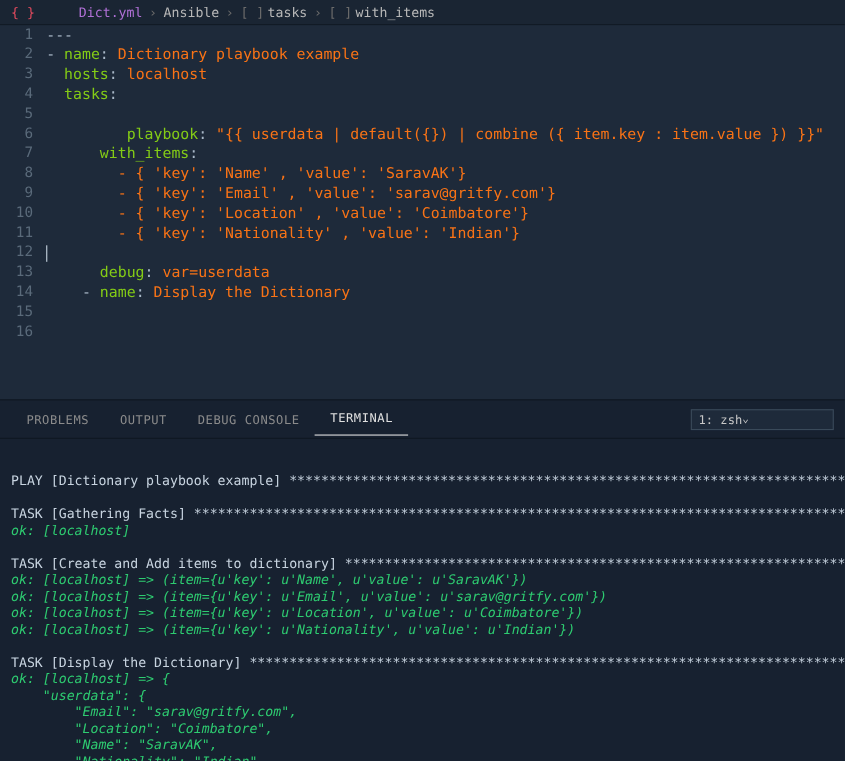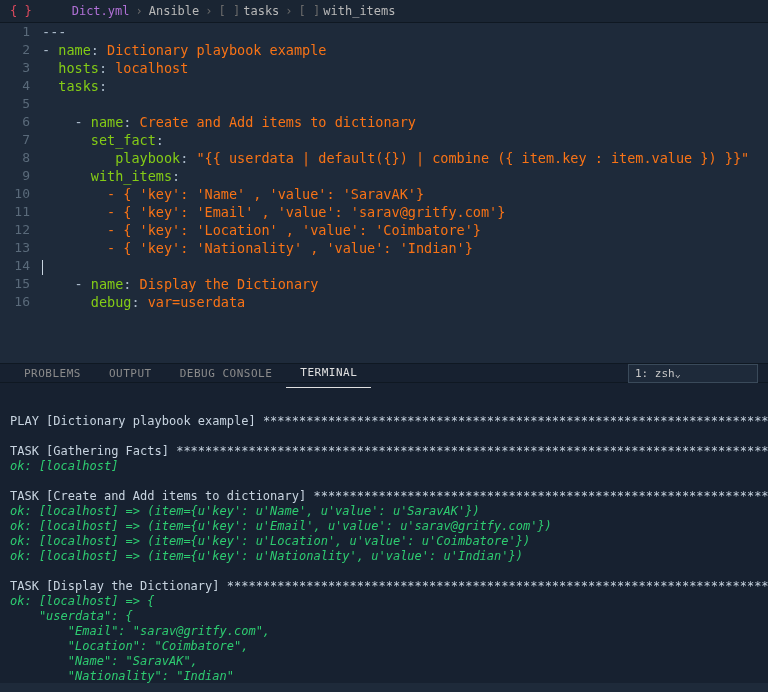--- a/index.html
+++ b/index.html
@@ -90,21 +90,21 @@
       vertical-align: middle;
     }
     
     .panel-tabs {
       display: flex;
       align-items: center;
       background: #172130;
       border-top: 1px solid #0f1822;
       border-bottom: 1px solid #0f1822;
       padding: 0 10px;
-      height: 20px;
+      height: 36px;
       font-size: 11px;
       color: #8b8b8b;
     }
     
     .panel-tab {
       padding: 8px 14px;
       letter-spacing: 0.5px;
       cursor: pointer;
     }
     
@@ -178,31 +178,29 @@
     <div class="line-num">14</div>
     <div class="line-num">15</div>
     <div class="line-num">16</div>
   </div>
   <div class="code">
     <div class="code-line"><span class="c-punc">---</span></div>
     <div class="code-line"><span class="c-punc">- </span><span class="c-key">name</span><span class="c-punc">: </span><span class="c-string">Dictionary playbook example</span></div>
     <div class="code-line"><span class="c-punc">  </span><span class="c-key">hosts</span><span class="c-punc">: </span><span class="c-string">localhost</span></div>
     <div class="code-line"><span class="c-punc">  </span><span class="c-key">tasks</span><span class="c-punc">:</span></div>
     <div class="code-line"> </div>
-    <div class="code-line"><span class="c-punc">    - </span><span class="c-key">name</span><span class="c-punc">: </span><span class="c-string">Create and Add items to dictionary</span></div>
-    <div class="code-line"><span class="c-punc">      </span><span class="c-key">set_fact</span><span class="c-punc">:</span></div>
     <div class="code-line"><span class="c-punc">         </span><span class="c-key">playbook</span><span class="c-punc">: </span><span class="c-string">"{{ userdata | default({}) | combine ({ item.key : item.value }) }}"</span></div>
     <div class="code-line"><span class="c-punc">      </span><span class="c-key">with_items</span><span class="c-punc">:</span></div>
     <div class="code-line"><span class="c-punc">        </span><span class="c-string">- { 'key': 'Name' , 'value': 'SaravAK'}</span></div>
     <div class="code-line"><span class="c-punc">        </span><span class="c-string">- { 'key': 'Email' , 'value': 'sarav@gritfy.com'}</span></div>
     <div class="code-line"><span class="c-punc">        </span><span class="c-string">- { 'key': 'Location' , 'value': 'Coimbatore'}</span></div>
     <div class="code-line"><span class="c-punc">        </span><span class="c-string">- { 'key': 'Nationality' , 'value': 'Indian'}</span></div>
     <div class="code-line"><span class="c-cursor"></span></div>
+    <div class="code-line"><span class="c-punc">      </span><span class="c-key">debug</span><span class="c-punc">: </span><span class="c-string">var=userdata</span></div>
     <div class="code-line"><span class="c-punc">    - </span><span class="c-key">name</span><span class="c-punc">: </span><span class="c-string">Display the Dictionary</span></div>
-    <div class="code-line"><span class="c-punc">      </span><span class="c-key">debug</span><span class="c-punc">: </span><span class="c-string">var=userdata</span></div>
   </div>
 </div>
 
 <div class="panel-tabs">
   <div class="panel-tab">PROBLEMS</div>
   <div class="panel-tab">OUTPUT</div>
   <div class="panel-tab">DEBUG CONSOLE</div>
   <div class="panel-tab active">TERMINAL</div>
   <div class="panel-select">
     <span>1: zsh</span>

